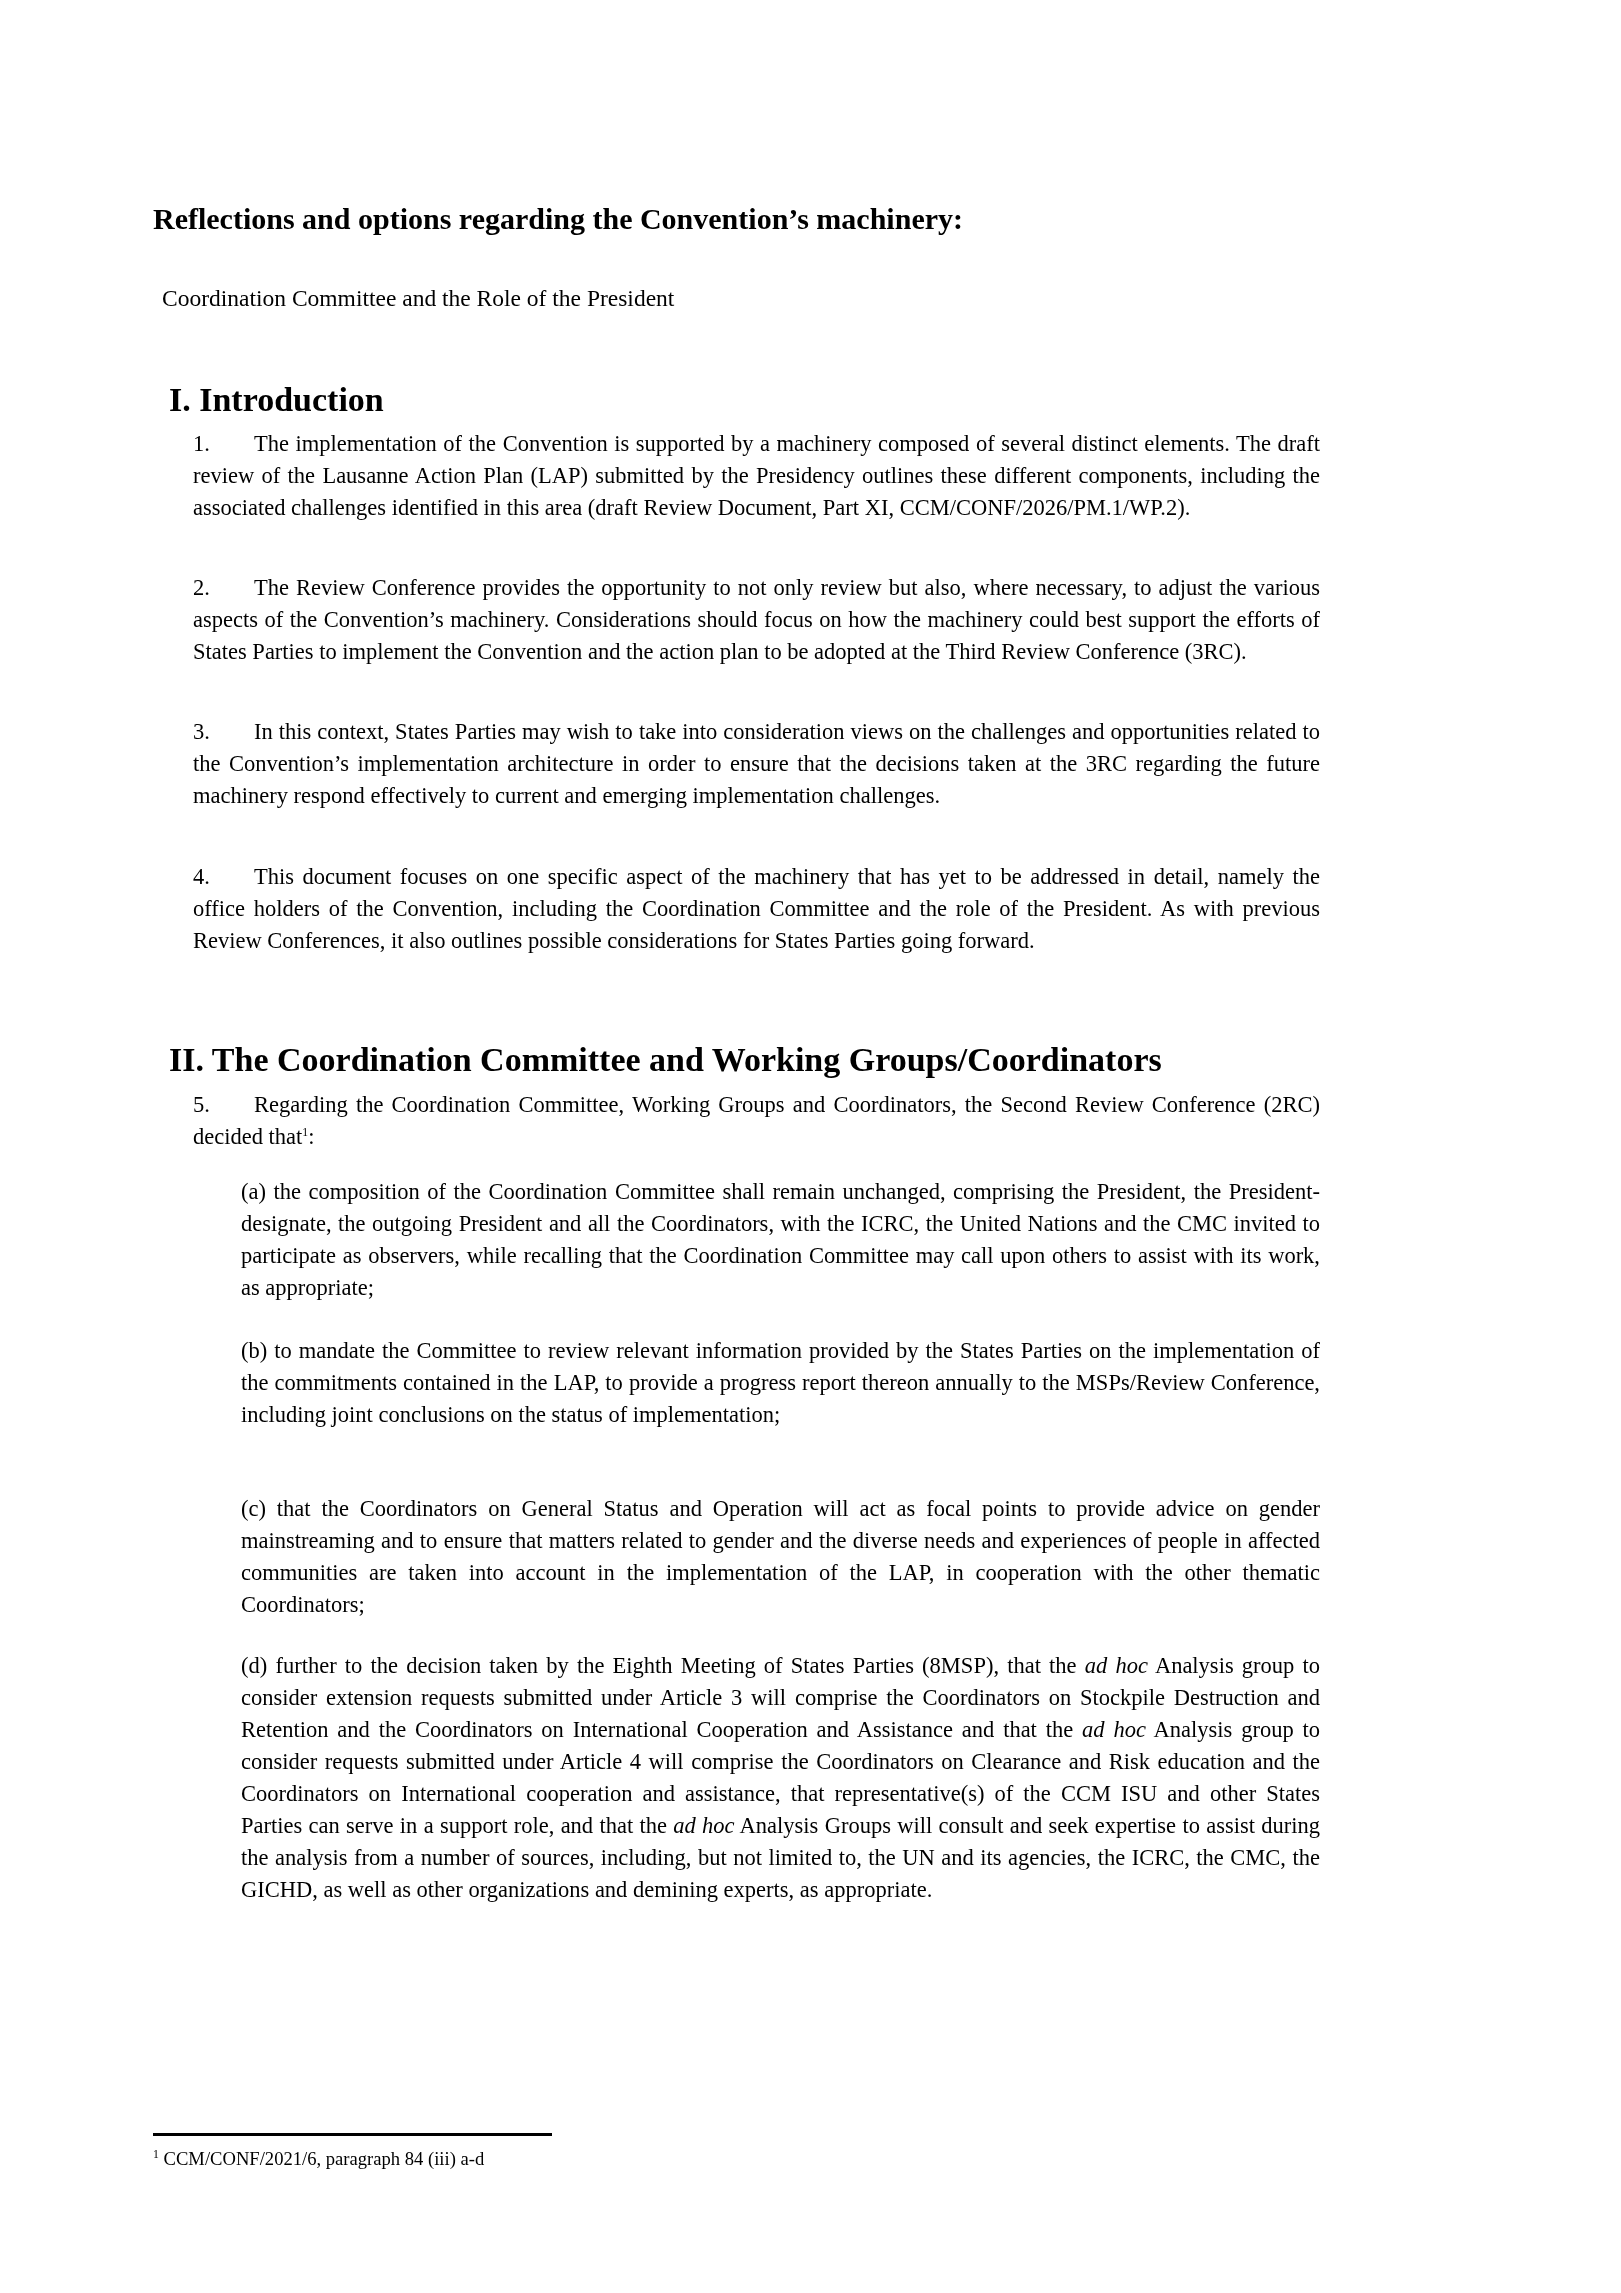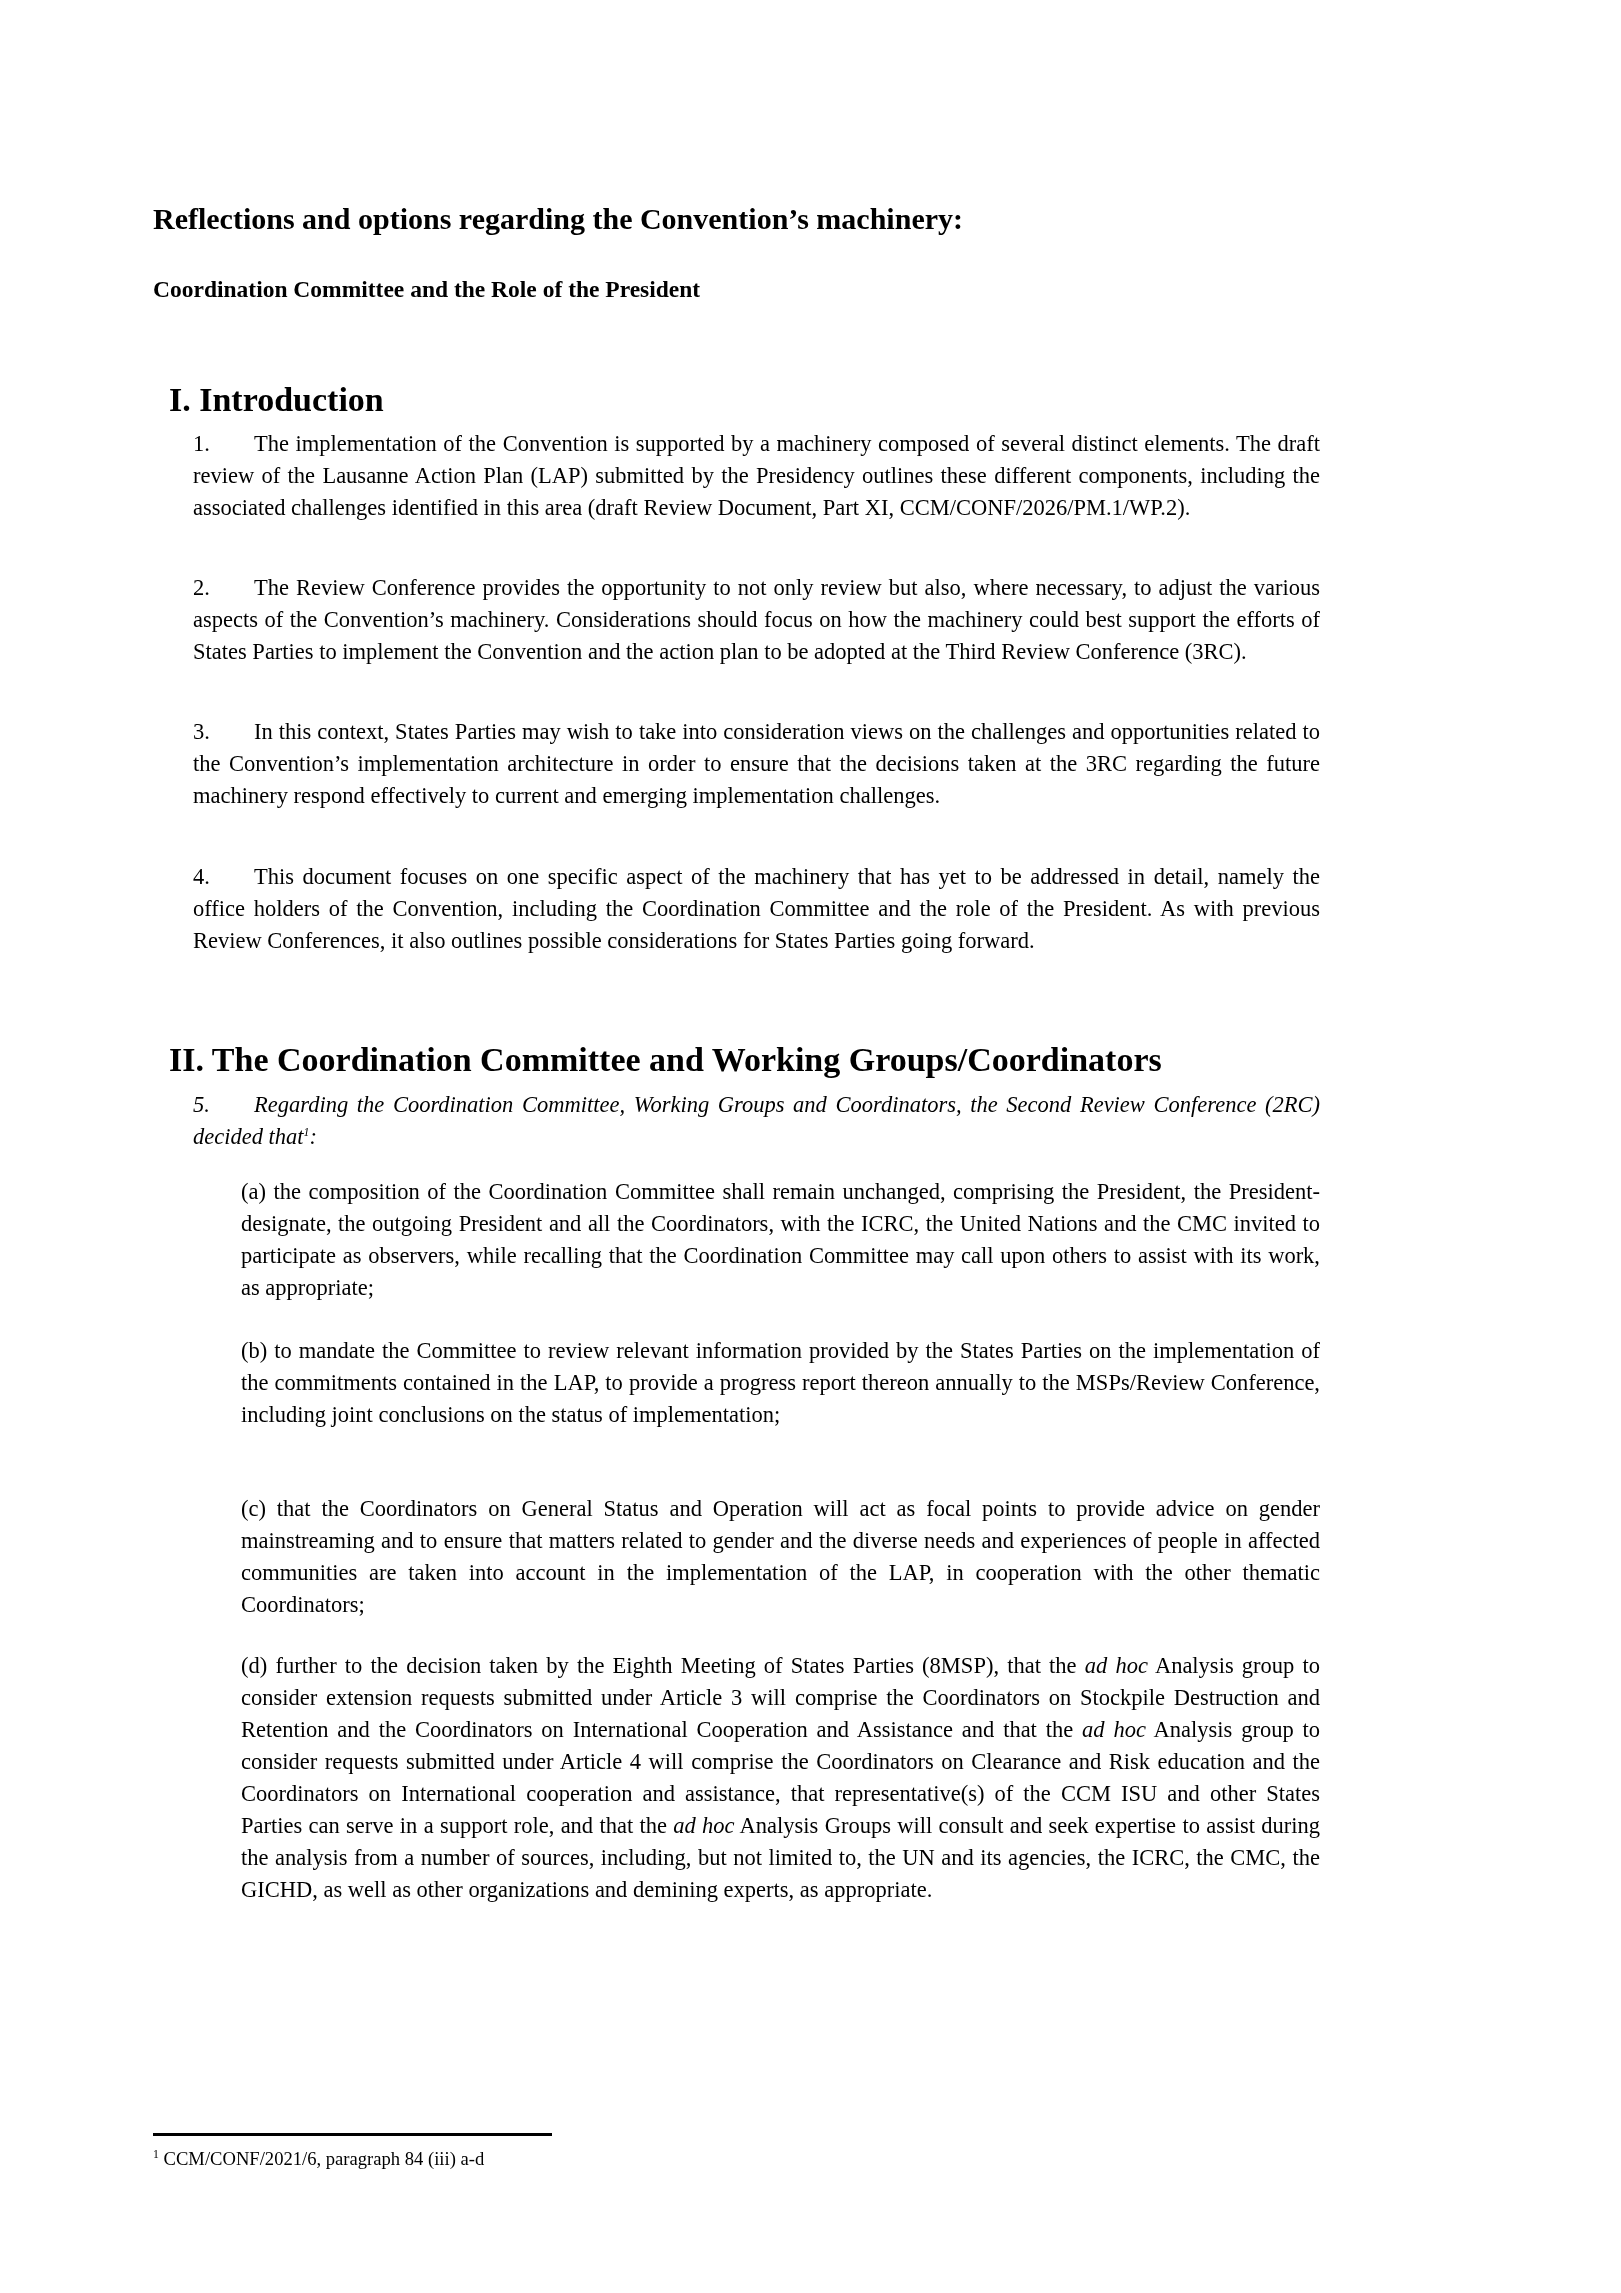--- a/index.html
+++ b/index.html
@@ -1,19 +1,19 @@
 <!DOCTYPE html>
 <html><head>
 <meta charset="utf-8">
 <style>
   html, body { margin: 0; padding: 0; background: #ffffff; }
   body { width: 1621px; height: 2294px; position: relative; overflow: hidden; color: #000; font-family: "Liberation Serif", serif; }
   .page { position: absolute; left: 0; top: 0; width: 1621px; height: 2166px; }
   .title { position: absolute; left: 153px; top: 202px; font-size: 30px; font-weight: bold; margin: 0; white-space: nowrap; }
-  .subtitle { position: absolute; left: 153px; top: 276px; font-size: 23.5px; font-weight: bold; margin: 0; white-space: nowrap; }
+  .subtitle { position: absolute; left: 153px; top: 276px; font-size: 23.5px; font-weight: normal; margin: 9px; white-space: nowrap; }
   .h1 { position: absolute; left: 153px; font-size: 34px; font-weight: bold; margin: 16px; white-space: nowrap; }
   .para { position: absolute; left: 193px; width: 1127px; font-size: 22.5px; line-height: 32px; text-align: justify; margin: 0; }
   .para .num { display: inline-block; width: 61px; }
   .sub { position: absolute; left: 241px; width: 1079px; font-size: 22.5px; line-height: 32px; text-align: justify; margin: 0; }
   .fn-rule { position: absolute; left: 153px; top: 2133px; width: 399px; height: 2.9px; background: #000; }
   .footnote { position: absolute; left: 153px; top: 2148px; font-size: 18.6px; margin: 0; white-space: nowrap; }
   .footnote sup, .para sup { font-size: 11.8px; vertical-align: super; line-height: 0; }
   em { font-style: italic; }
 </style>
 </head>
@@ -29,21 +29,21 @@
   <p class="para" style="top:428px;"><span class="num">1.</span><span>The implementation of the Convention is supported by a machinery composed of several distinct elements. The draft review of the Lausanne Action Plan (LAP) submitted by the Presidency outlines these different components, including the associated challenges identified in this area (draft Review Document, Part XI, CCM/CONF/2026/PM.1/WP.2).</span></p>
 
   <p class="para" style="top:572px;"><span class="num">2.</span><span>The Review Conference provides the opportunity to not only review but also, where necessary, to adjust the various aspects of the Convention’s machinery. Considerations should focus on how the machinery could best support the efforts of States Parties to implement the Convention and the action plan to be adopted at the Third Review Conference (3RC).</span></p>
 
   <p class="para" style="top:716px;"><span class="num">3.</span><span>In this context, States Parties may wish to take into consideration views on the challenges and opportunities related to the Convention’s implementation architecture in order to ensure that the decisions taken at the 3RC regarding the future machinery respond effectively to current and emerging implementation challenges.</span></p>
 
   <p class="para" style="top:861px;"><span class="num">4.</span><span>This document focuses on one specific aspect of the machinery that has yet to be addressed in detail, namely the office holders of the Convention, including the Coordination Committee and the role of the President. As with previous Review Conferences, it also outlines possible considerations for States Parties going forward.</span></p>
 
   <h2 class="h1" style="top:1025px;">II.  The Coordination Committee and Working Groups/Coordinators</h2>
 
-  <p class="para" style="top:1089px;font-style:italic;"><span class="num">5.</span><span>Regarding the Coordination Committee, Working Groups and Coordinators, the Second Review Conference (2RC) decided that</span><sup>1</sup><span>:</span></p>
+  <p class="para" style="top:1089px;"><span class="num">5.</span><span>Regarding the Coordination Committee, Working Groups and Coordinators, the Second Review Conference (2RC) decided that</span><sup>1</sup><span>:</span></p>
 
   <p class="sub" style="top:1176px;">(a) the composition of the Coordination Committee shall remain unchanged, comprising the President, the President-designate, the outgoing President and all the Coordinators, with the ICRC, the United Nations and the CMC invited to participate as observers, while recalling that the Coordination Committee may call upon others to assist with its work, as appropriate;</p>
 
   <p class="sub" style="top:1335px;">(b) to mandate the Committee to review relevant information provided by the States Parties on the implementation of the commitments contained in the LAP, to provide a progress report thereon annually to the MSPs/Review Conference, including joint conclusions on the status of implementation;</p>
 
   <p class="sub" style="top:1493px;">(c) that the Coordinators on General Status and Operation will act as focal points to provide advice on gender mainstreaming and to ensure that matters related to gender and the diverse needs and experiences of people in affected communities are taken into account in the implementation of the LAP, in cooperation with the other thematic Coordinators;</p>
 
   <p class="sub" style="top:1650px;"><span>(d) further to the decision taken by the Eighth Meeting of States Parties (8MSP), that the </span><em>ad hoc</em><span> Analysis group to consider extension requests submitted under Article 3 will comprise the Coordinators on Stockpile Destruction and Retention and the Coordinators on International Cooperation and Assistance and that the </span><em>ad hoc</em><span> Analysis group to consider requests submitted under Article 4 will comprise the Coordinators on Clearance and Risk education and the Coordinators on International cooperation and assistance, that representative(s) of the CCM ISU and other States Parties can serve in a support role, and that the </span><em>ad hoc</em><span> Analysis Groups will consult and seek expertise to assist during the analysis from a number of sources, including, but not limited to, the UN and its agencies, the ICRC, the CMC, the GICHD, as well as other organizations and demining experts, as appropriate.</span></p>
 
 

